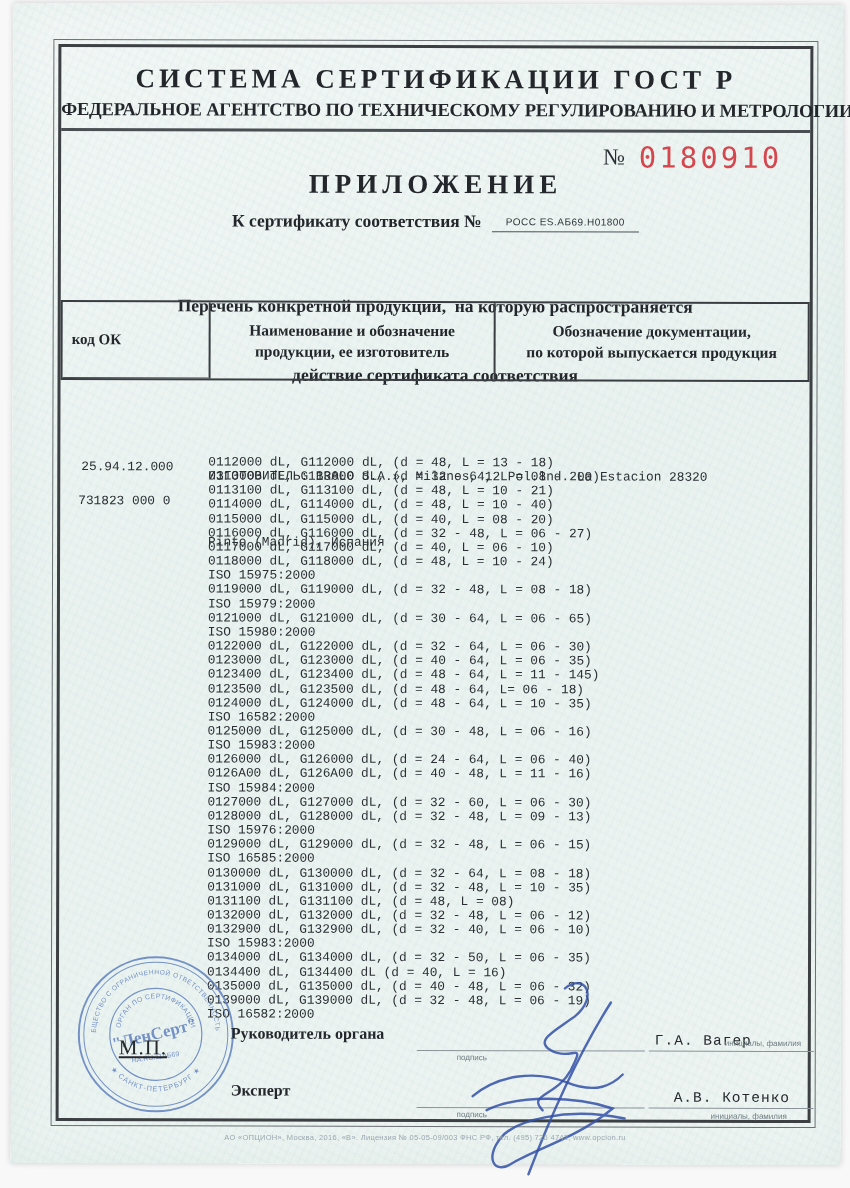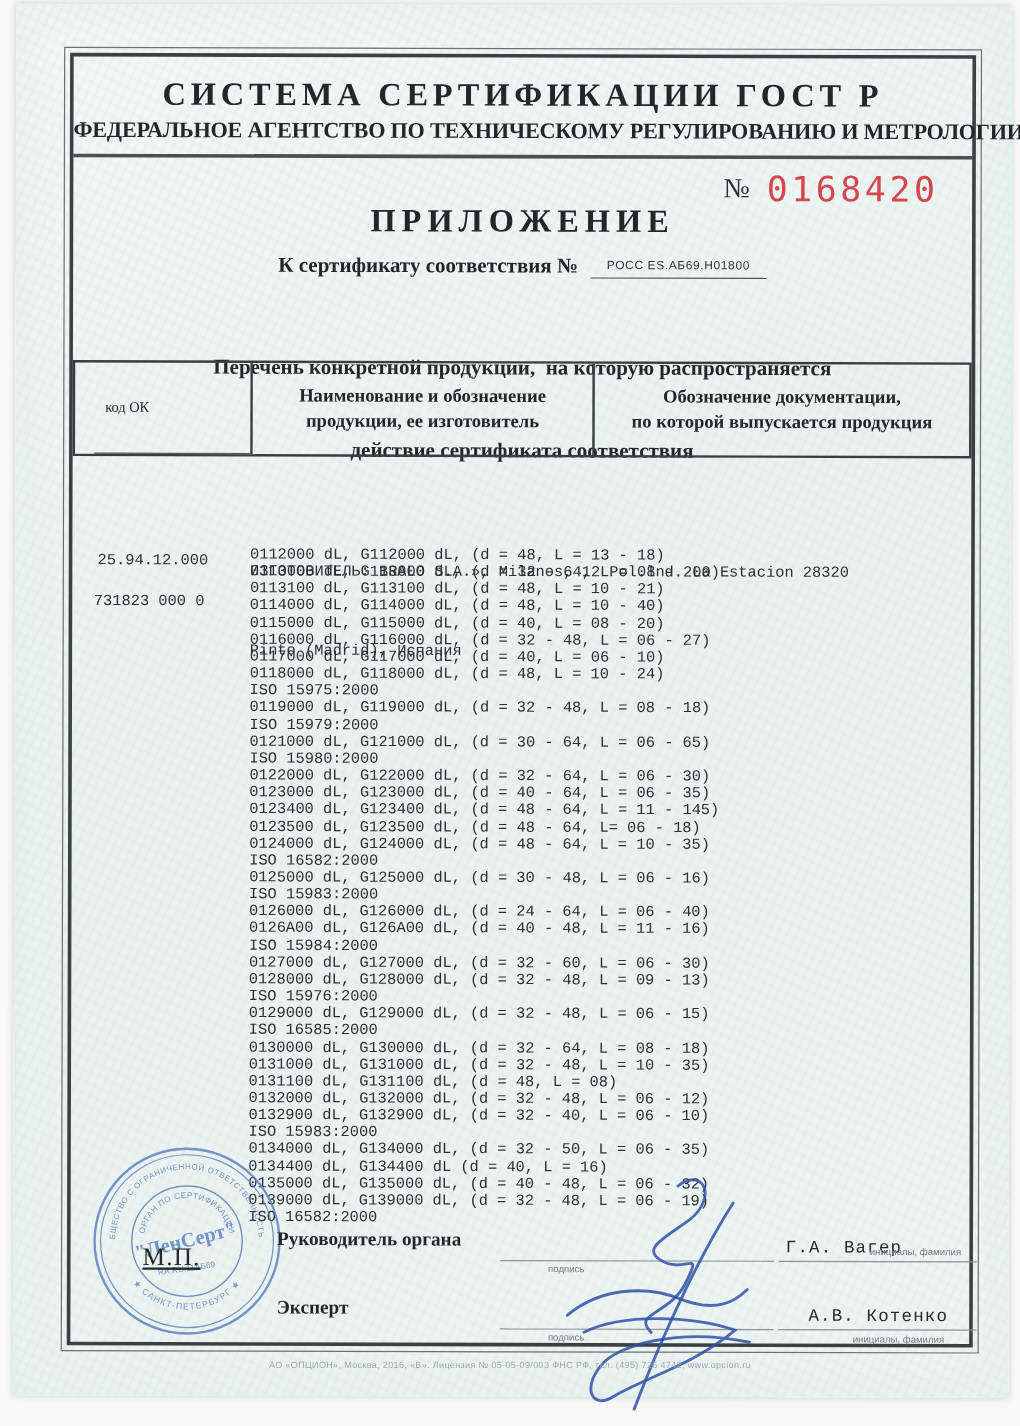--- a/index.html
+++ b/index.html
@@ -45,21 +45,21 @@
 
   .subtitle { top:201px; font-size:17.5px; font-weight:bold; color:#23272b; line-height:23px; white-space:pre; }
 
   .table-header {
     position:absolute; top:253px; left:0; width:749px; height:80px;
     border:2px solid #3a3e42;
     display:grid; grid-template-columns:148px 285px 1fr;
   }
   .th-codes { border-right:2px solid #3a3e42; display:flex; flex-direction:column; }
   .th-code-cell { flex:1; display:flex; align-items:center; padding-left:9px;
-    font-size:12px; font-weight:normal; color:#23272b;margin-left:16px; }
+    font-size:15px; font-weight:bold; color:#23272b; }
   .th-code-cell:first-child { border-bottom:1.5px solid #4a4f53; }
   .th-mid { border-right:2px solid #3a3e42; }
   .th-mid, .th-right { display:flex; flex-direction:column; justify-content:center; align-items:center;
     font-size:15.5px; font-weight:bold; color:#23272b; line-height:21px; text-align:center; }
 
   .mono { font-family:"Liberation Mono","DejaVu Sans Mono",monospace; color:#2b2f33; white-space:pre; }
   .manufacturer { left:148px; top:374px; font-size:12.8px; line-height:22px; }
   .code-ok   { left:21px; top:412px; font-size:12.8px; }
   .code-tnved{ left:18px; top:446px; font-size:12.8px; }
   .product-lines { left:148px; top:408px; font-size:12.8px; line-height:14.15px; }
@@ -87,21 +87,21 @@
 
 <div class="sheet">
   <div class="frame">
 
     <div class="abs center system-title">СИСТЕМА СЕРТИФИКАЦИИ ГОСТ Р</div>
     <div class="abs center agency-title">ФЕДЕРАЛЬНОЕ АГЕНТСТВО ПО ТЕХНИЧЕСКОМУ РЕГУЛИРОВАНИЮ И МЕТРОЛОГИИ</div>
     <div class="abs header-rule"></div>
 
     <div class="abs blank-no-row">
       <span class="blank-no-label">№</span>
-      <span class="blank-no-value">0168420</span>
+      <span class="blank-no-value">0180910</span>
     </div>
 
     <div class="abs center appendix-title">ПРИЛОЖЕНИЕ</div>
 
     <div class="abs center cert-line">
       <span class="cert-line-label">К сертификату соответствия №</span>
       <span class="cert-no-wrap">
         <span class="cert-no-value">РОСС ES.АБ69.H01800</span>
       </span>
     </div>

